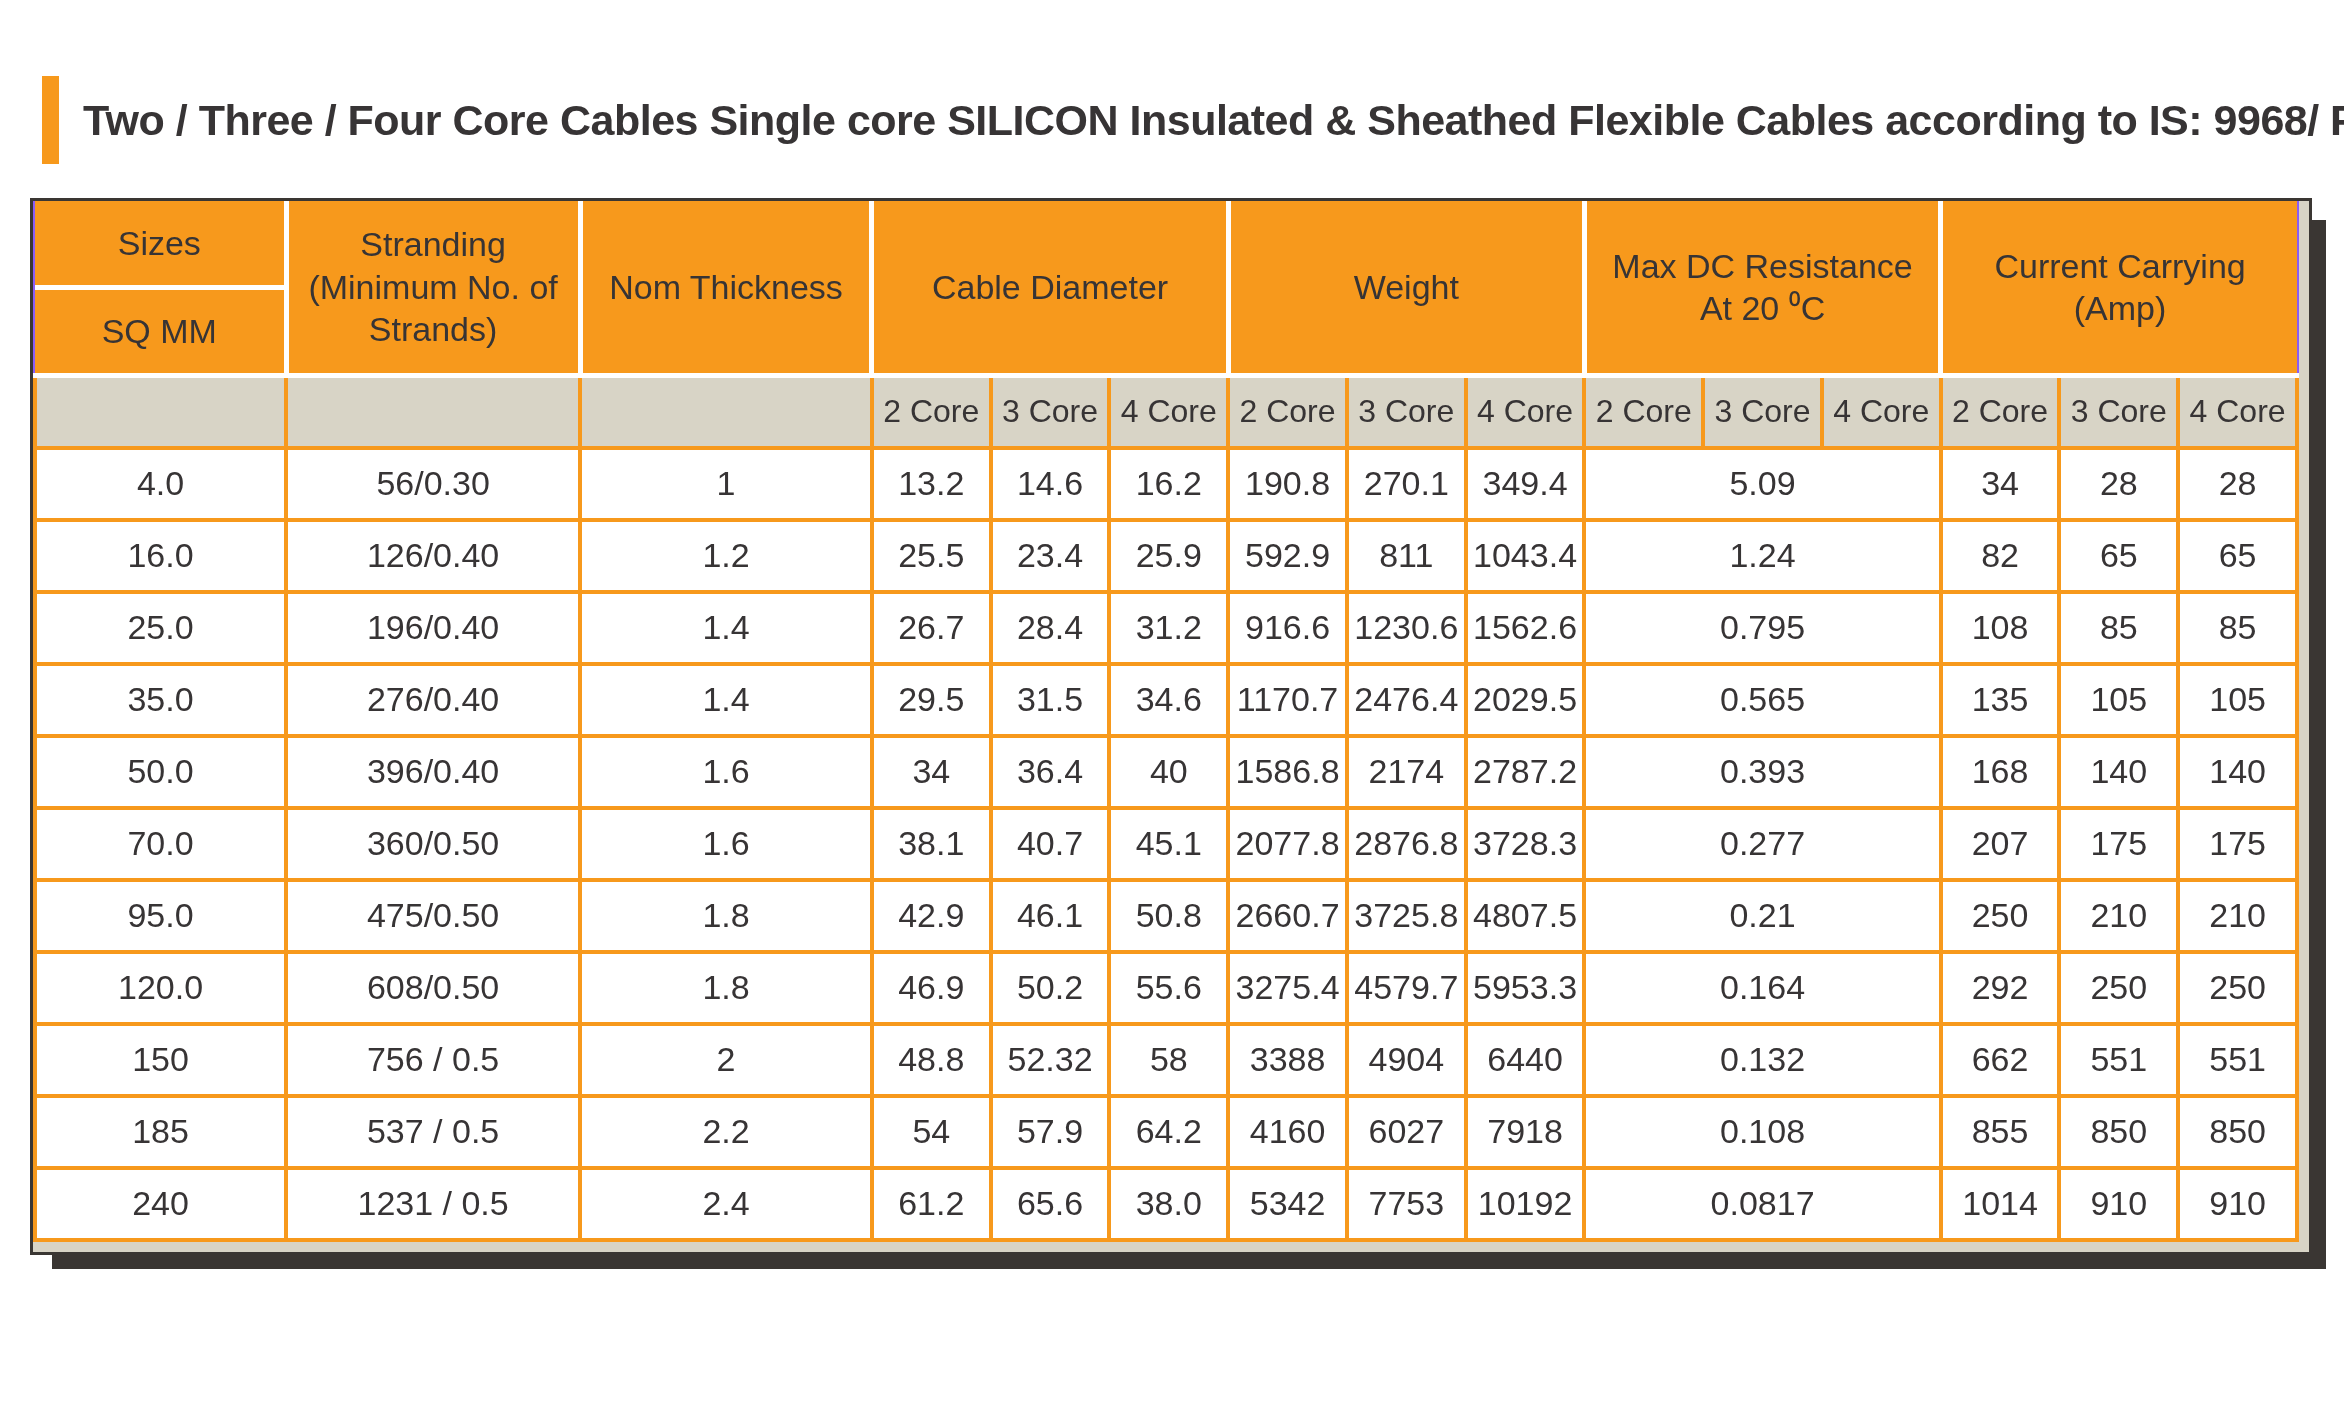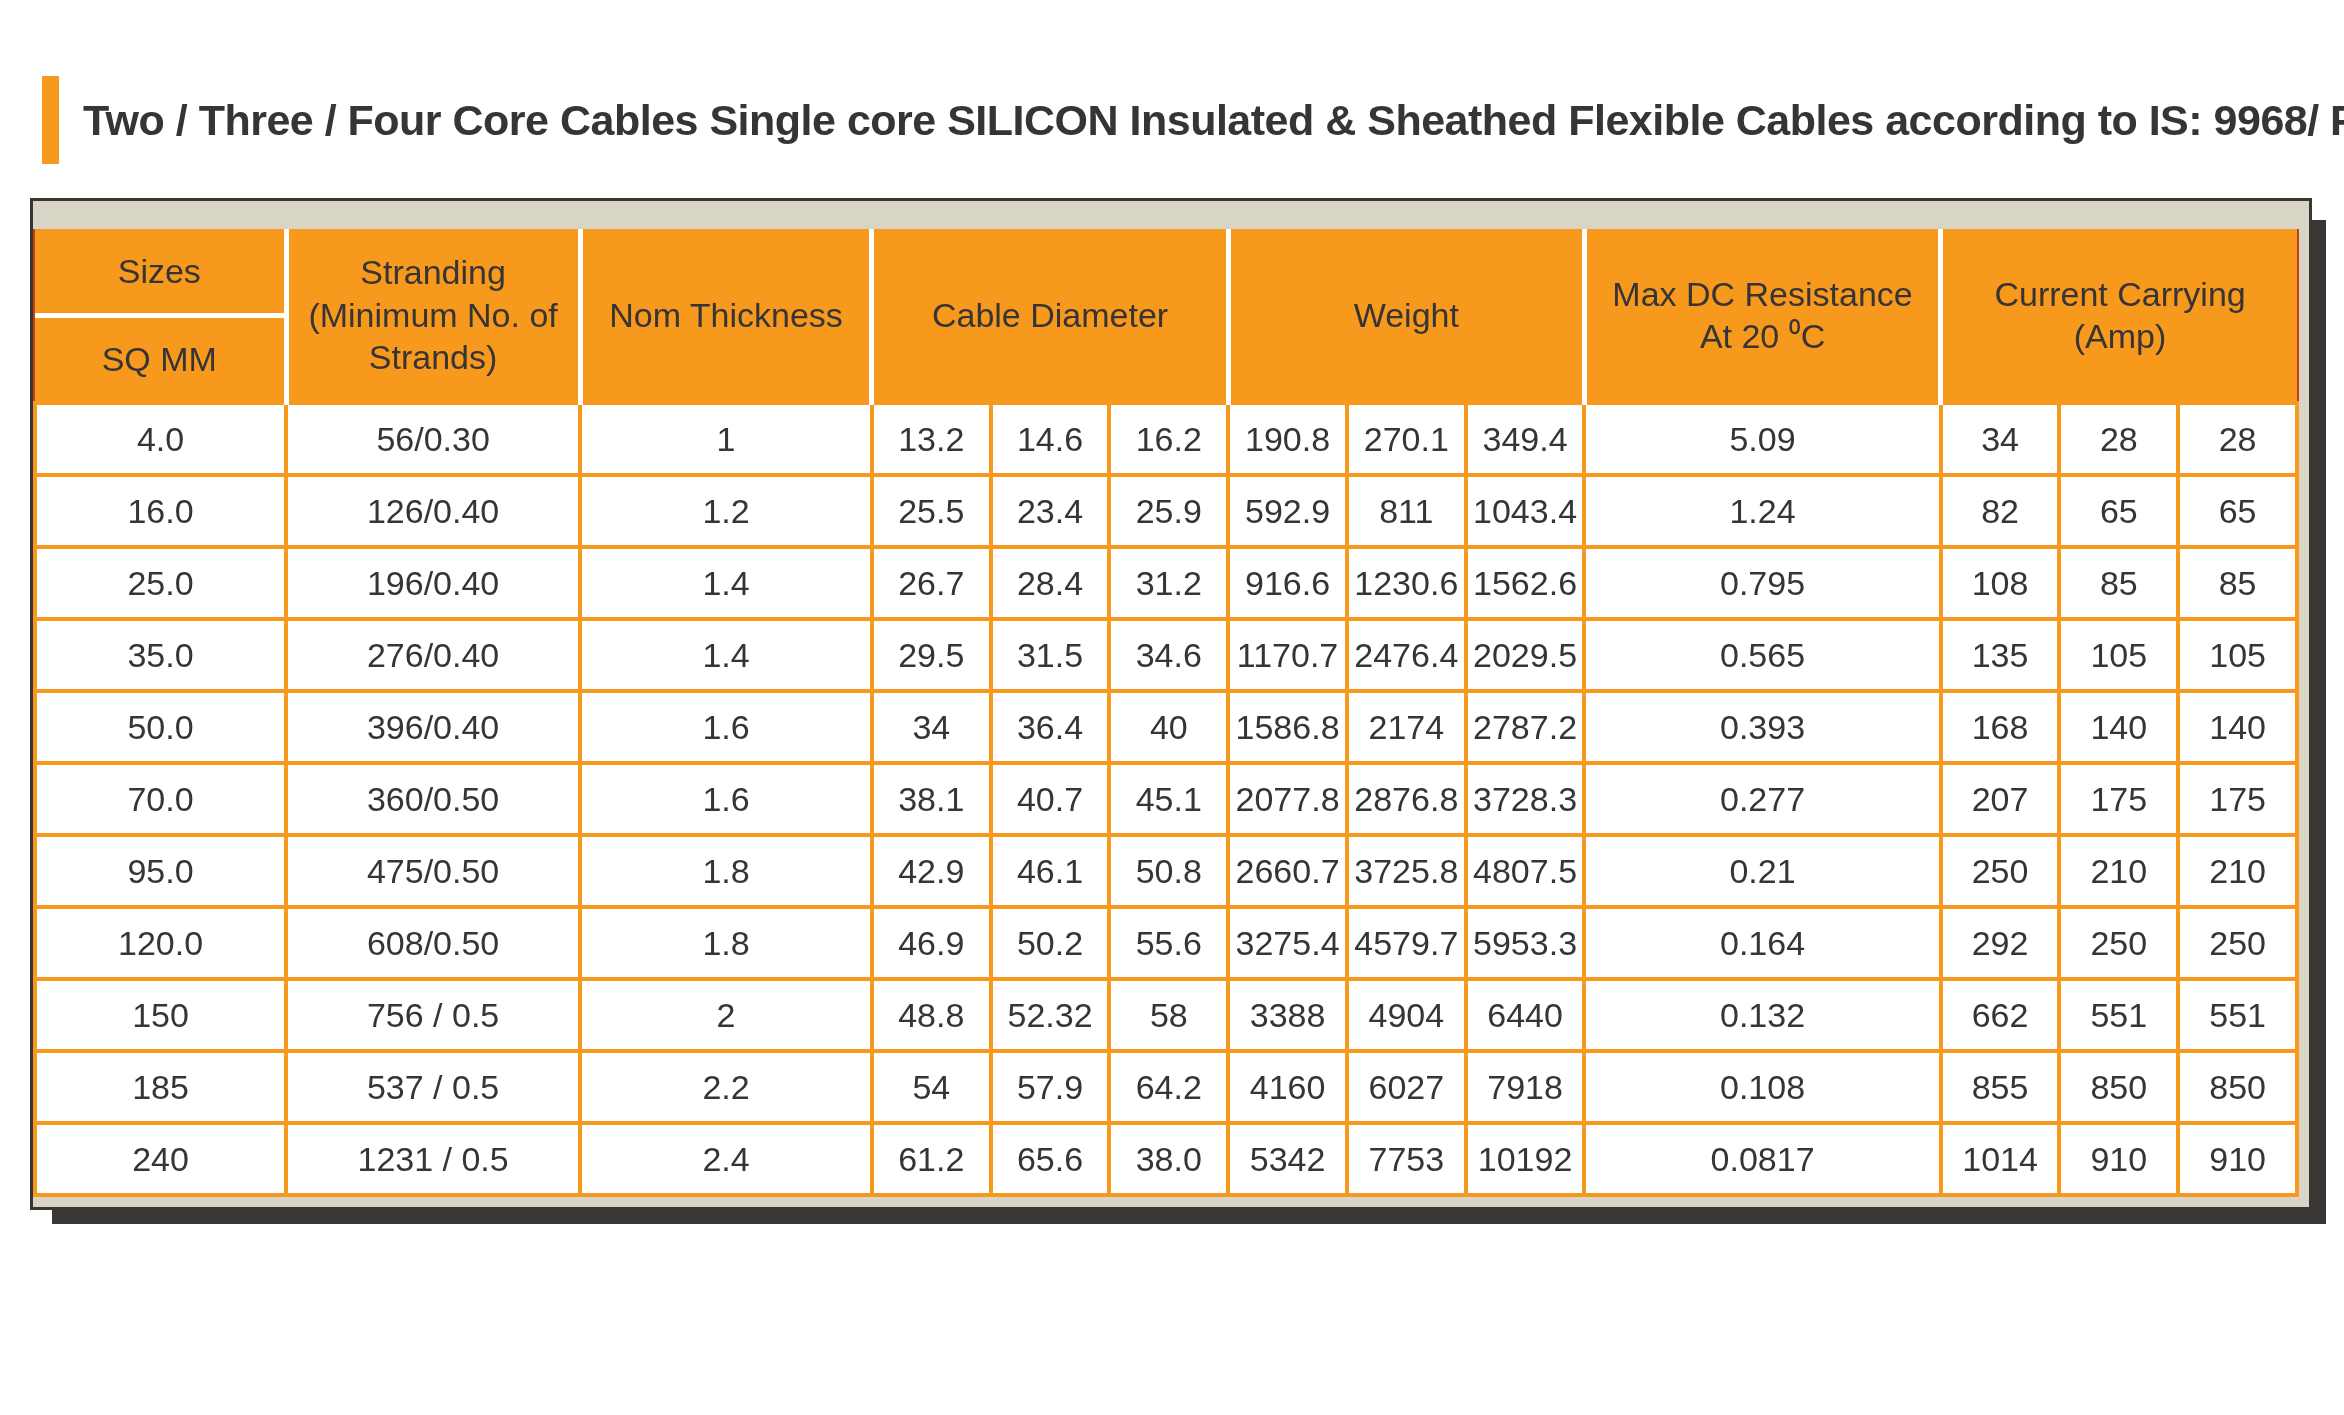--- a/index.html
+++ b/index.html
@@ -33,22 +33,21 @@
     width:2282px;
     border:3px solid #3A3633;
     background:#D8D4C6;
     padding:0 10px 10px 0;
     box-shadow:18px 18px 0 -4px #3A3633;
   }
   table.spec {
     width:100%;
     border-collapse:collapse;
     table-layout:fixed;
-    background:#c2410c;
-    margin-top:28px;
+    background:#8b5cf6;
   }
   
   th.group {
     background:#F7991C;
     height:172px;
     font-weight:normal;
     font-size:34px;
     color:#373435;
     border-left:5px solid #ffffff;
     vertical-align:middle;
@@ -129,20 +128,37 @@
           <th class="group" colspan="3">Weight</th>
           <th class="group" colspan="3">
             <div>Max DC Resistance</div>
             <div>At 20 ⁰C</div>
           </th>
           <th class="group" colspan="3">
             <div>Current Carrying</div>
             <div>(Amp)</div>
           </th>
         </tr>
+        <tr class="core-row">
+          <td></td>
+          <td></td>
+          <td></td>
+          <td>2 Core</td>
+          <td>3 Core</td>
+          <td>4 Core</td>
+          <td>2 Core</td>
+          <td>3 Core</td>
+          <td>4 Core</td>
+          <td>2 Core</td>
+          <td>3 Core</td>
+          <td>4 Core</td>
+          <td>2 Core</td>
+          <td>3 Core</td>
+          <td>4 Core</td>
+        </tr>
       </thead>
       <tbody>
           <tr>
             <td>4.0</td>
             <td>56/0.30</td>
             <td>1</td>
             <td>13.2</td>
             <td>14.6</td>
             <td>16.2</td>
             <td>190.8</td>

